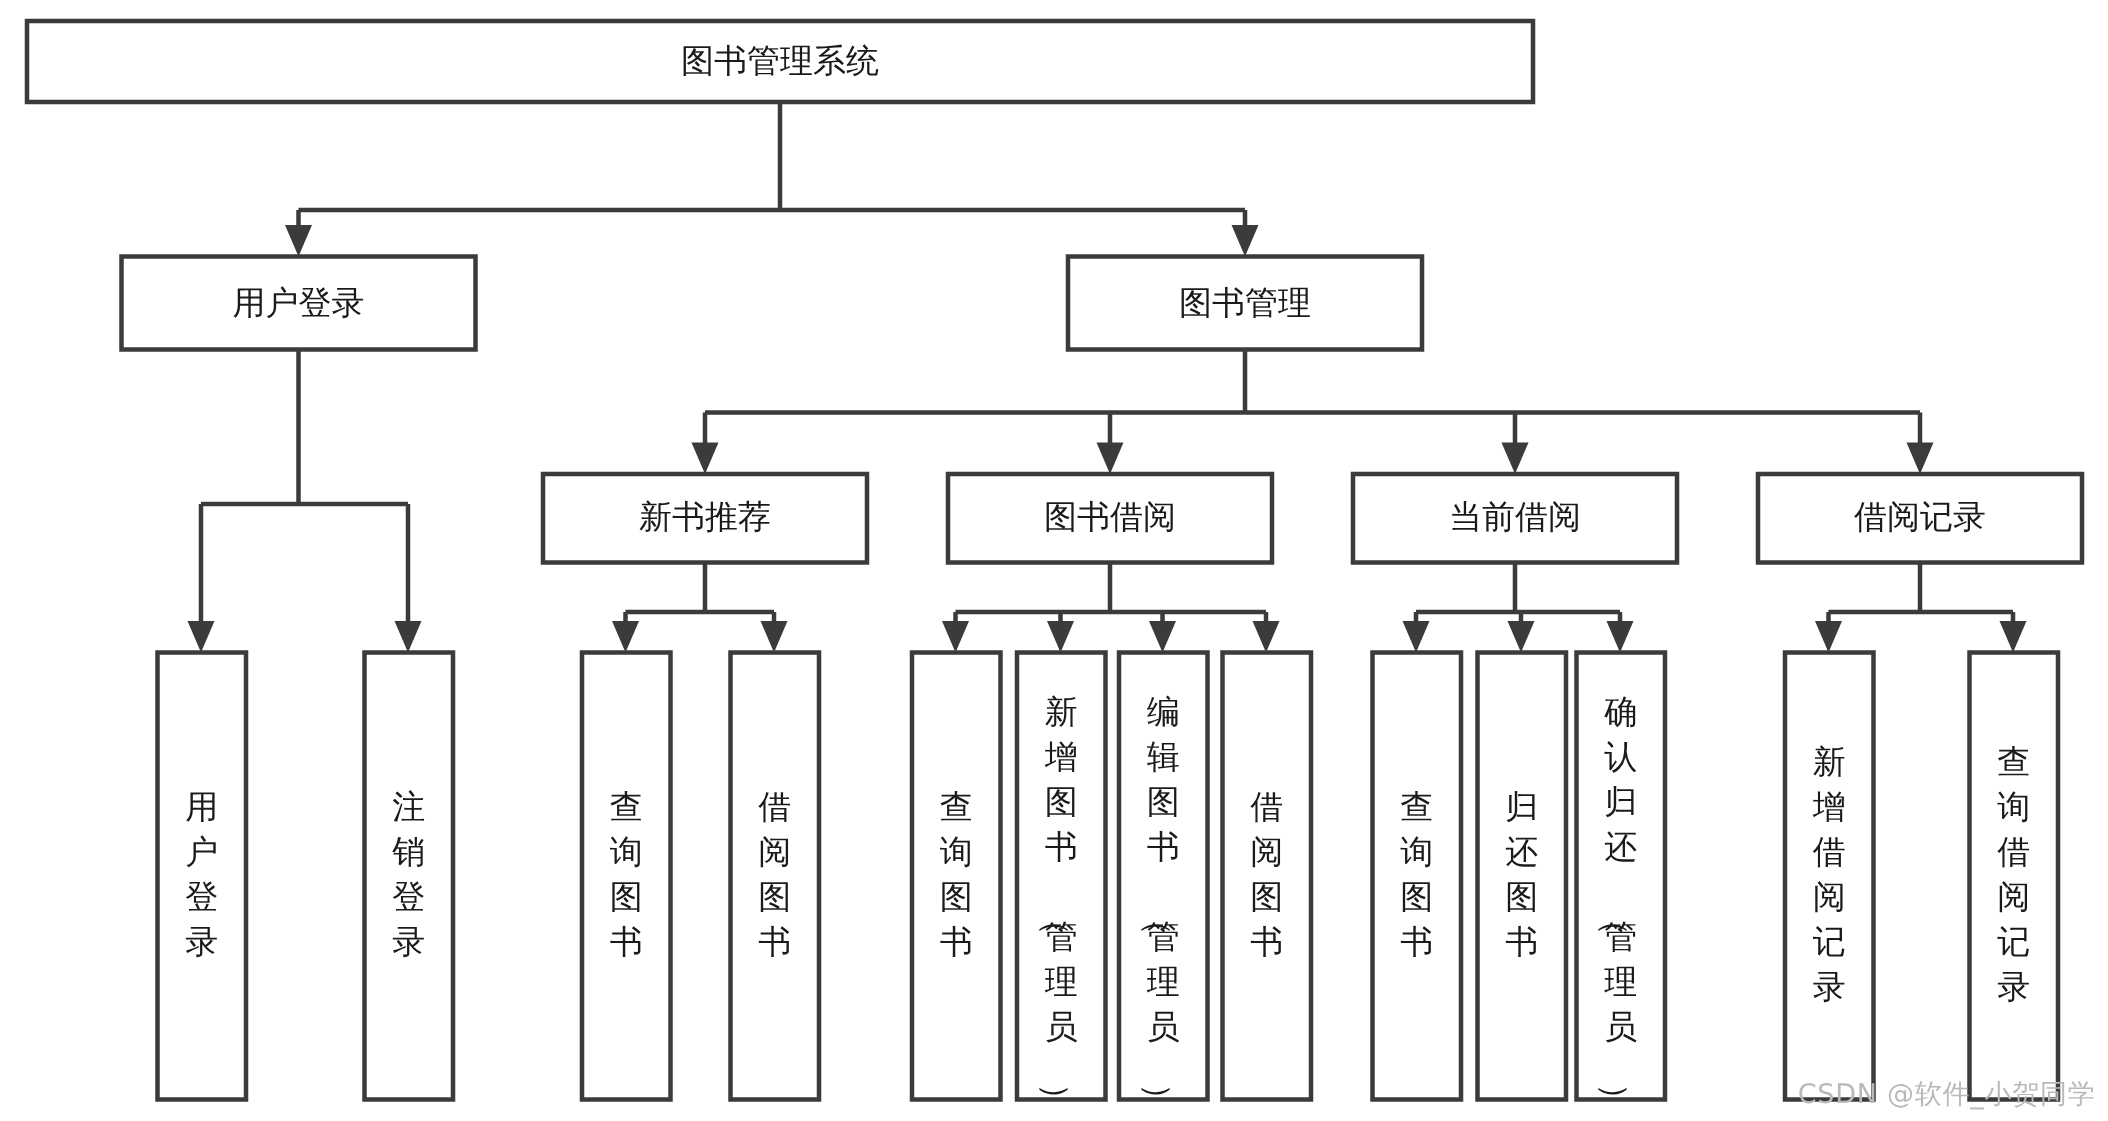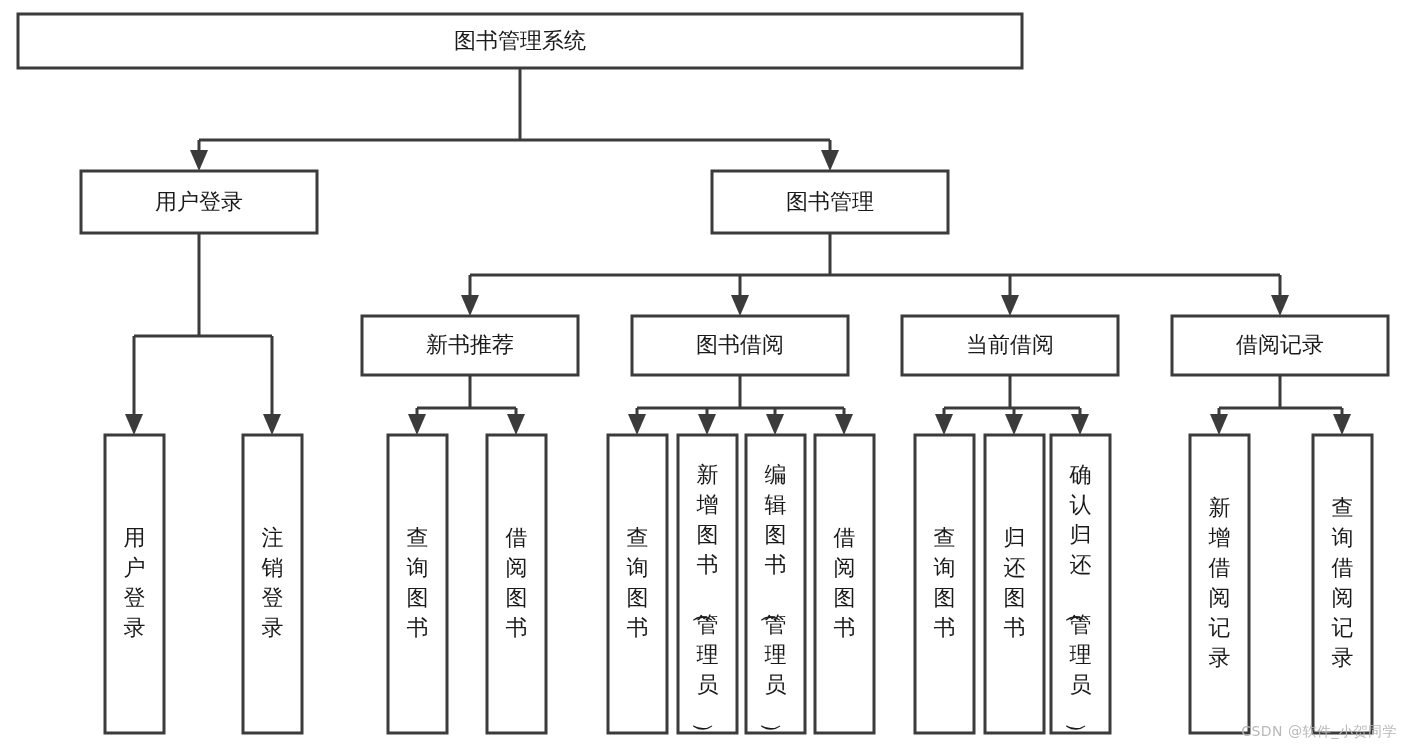--- a/index.html
+++ b/index.html
@@ -50,21 +50,21 @@
     fill: #1a1a1a;
     font-size: 22px;
     text-anchor: middle;
     dominant-baseline: middle;
   }
   .watermark-text {
     position: absolute;
     right: 8px;
     bottom: 6px;
     font-family: "DejaVu Sans", "Liberation Sans", sans-serif;
-    font-size: 14px;
+    font-size: 18px;
     color: #b9b9b9;
     white-space: nowrap;
     pointer-events: none;
     letter-spacing: 0.5px;
   }
 </style>
 </head>
 <body>
 
 <div id="diagram-root">

